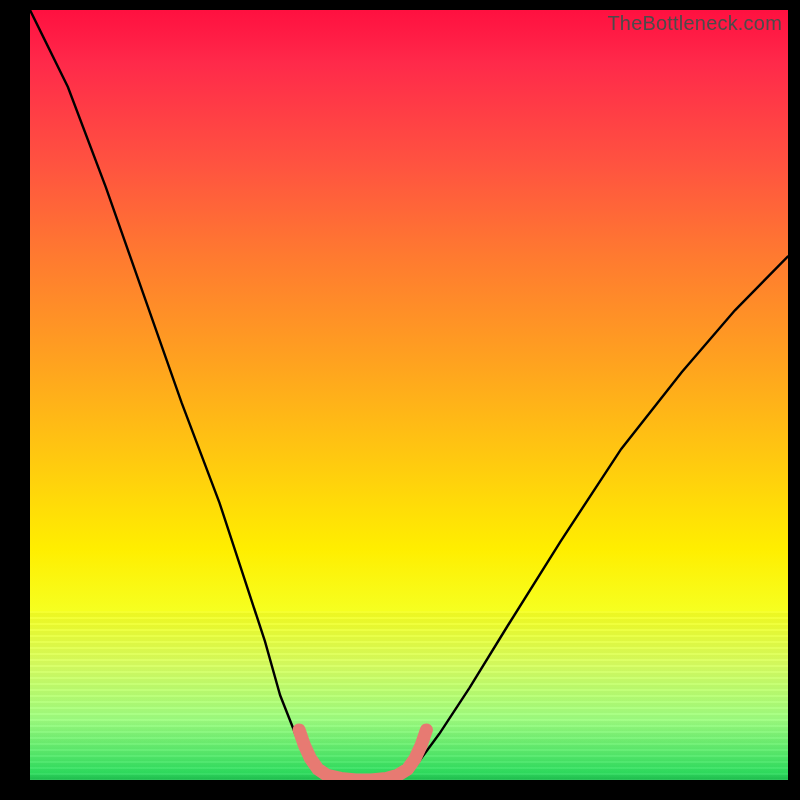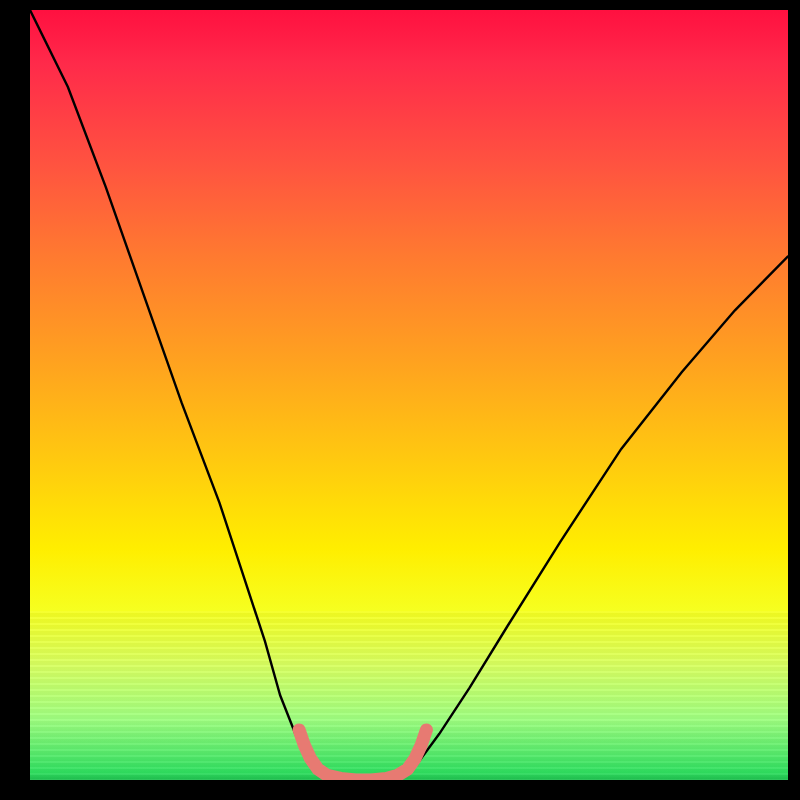--- a/index.html
+++ b/index.html
@@ -73,18 +73,19 @@
     pointer-events: none;
   }
 </style>
 </head>
 <body>
 
 <div class="frame">
   <div class="plot">
     <div class="gradient"></div>
     <div class="bands"></div>
+    <div class="watermark">TheBottleneck.com</div>
     <svg class="curve" viewBox="0 0 758 770" preserveAspectRatio="none">
       <path id="main-curve" fill="none" stroke="#000000" stroke-width="2.4" stroke-linecap="round" d="M0.00 0.00 L37.90 77.00 L75.80 177.10 L113.70 284.90 L151.60 392.70 L189.50 492.80 L212.24 562.10 L234.98 631.40 L250.14 685.30 L265.30 723.80 L280.46 754.60 L295.62 766.15 L318.36 770.00 L348.68 770.00 L371.42 766.15 L386.58 754.60 L409.32 723.80 L439.64 677.60 L477.54 616.00 L530.60 531.30 L591.24 438.90 L651.88 361.90 L704.94 300.30 L758.00 246.40"></path>
       <path id="trough-curve" fill="none" stroke="#e77a72" stroke-width="13" stroke-linecap="round" stroke-linejoin="round" d="M269.09 719.95 L274.40 735.35 L280.46 748.44 L288.04 759.22 L297.14 765.38 L310.78 768.46 L325.94 770.00 L341.10 770.00 L356.26 768.46 L367.63 765.38 L377.48 759.22 L385.06 748.44 L391.13 735.35 L396.43 719.95"></path>
     </svg>
   </div>
 </div>
 
 </body></html>

